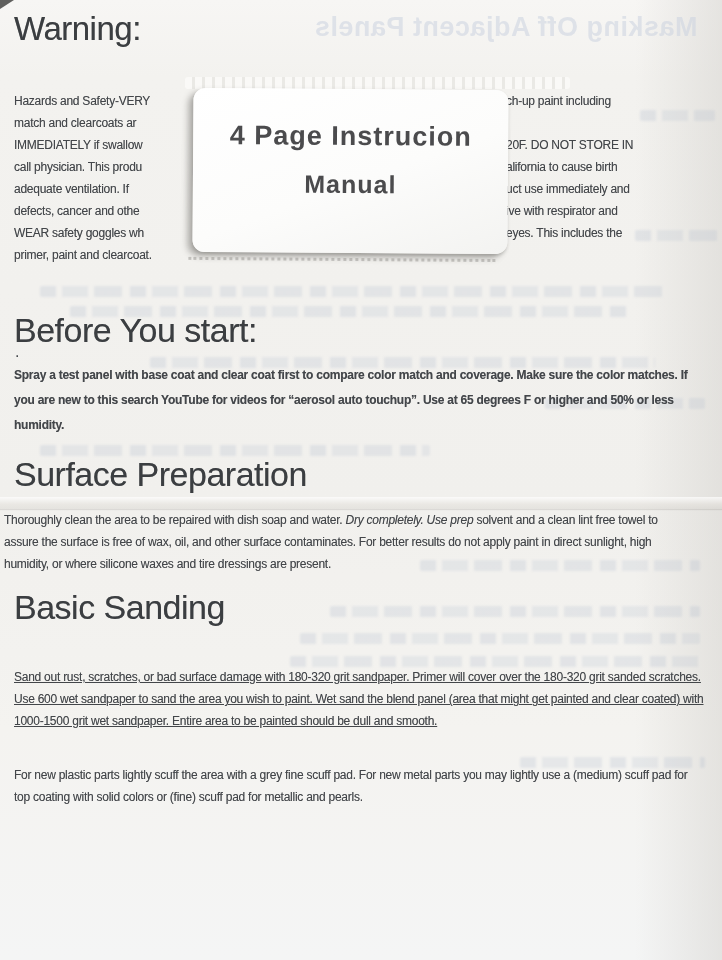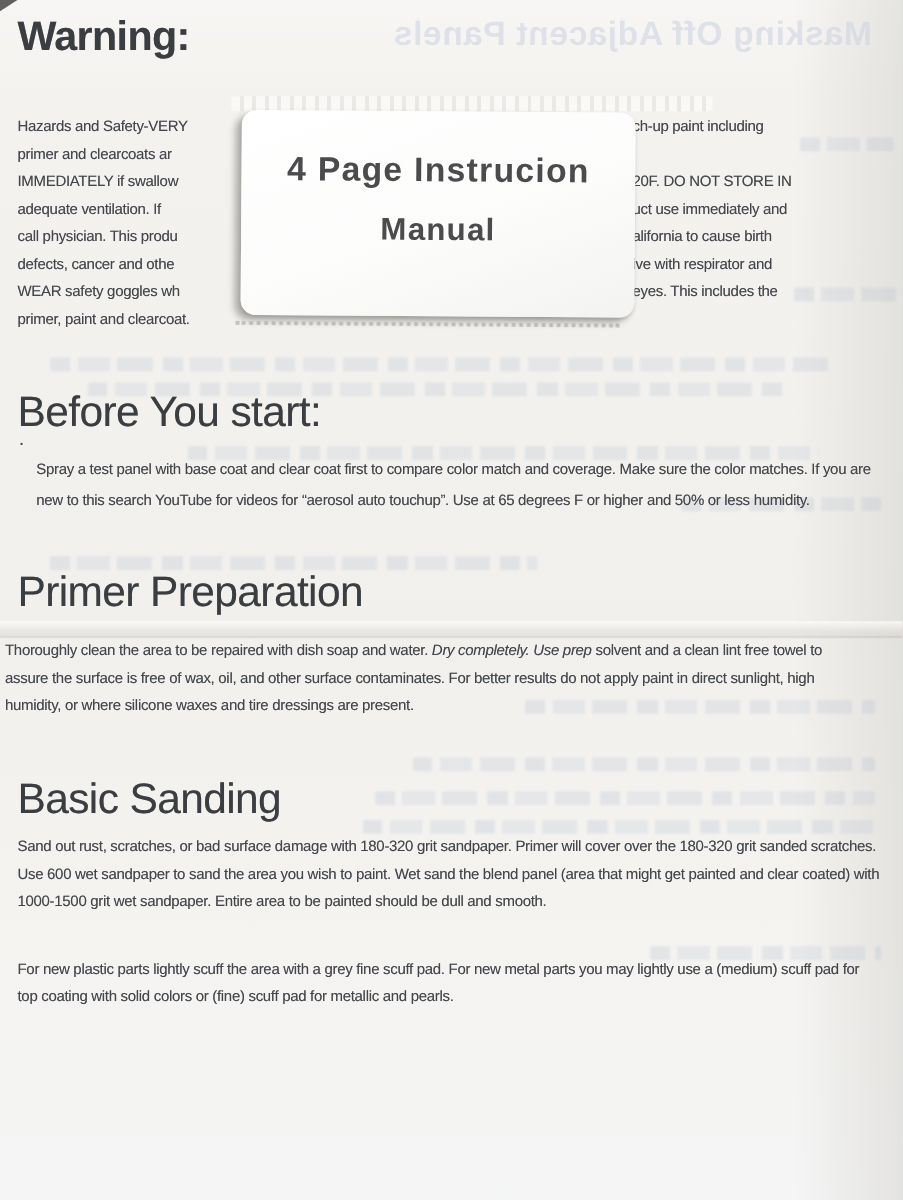--- a/index.html
+++ b/index.html
@@ -15,33 +15,33 @@
   .ghost-title{position:absolute;left:300px;top:12px;width:412px;text-align:center;
     transform:scaleX(-1);font-size:27px;font-weight:700;color:#ccd3e0;opacity:.55;
     filter:blur(.6px);letter-spacing:.5px;}
   .gb{position:absolute;height:11px;opacity:.45;filter:blur(.8px);border-radius:2px;
     background:repeating-linear-gradient(90deg,
       rgba(168,180,200,.5) 0 16px, rgba(168,180,200,0) 16px 22px,
       rgba(168,180,200,.4) 22px 48px, rgba(168,180,200,0) 48px 54px,
       rgba(168,180,200,.45) 54px 82px, rgba(168,180,200,0) 82px 90px);}
   .h{position:absolute;margin:0;font-weight:400;color:#3b3e41;font-size:33px;letter-spacing:-.5px;
     text-shadow:0 0 .5px rgba(60,62,65,.5);}
-  #h-warning{left:14px;top:10px;font-weight:bold;}
+  #h-warning{left:14px;top:10px;}
   #h-before{left:14px;top:311px;font-size:34px;text-align:center;}
   #h-surface{left:14px;top:455px;font-size:34px;}
-  #h-sanding{left:14px;top:620px;font-size:34px;}
+  #h-sanding{left:14px;top:588px;font-size:34px;}
   .para{position:absolute;margin:0;color:#43464a;font-size:12px;line-height:22px;
     letter-spacing:-.25px;text-shadow:0 0 .4px rgba(64,68,72,.45);}
   #warning-para{left:14px;top:90px;width:700px;}
   .wline{position:relative;height:22px;white-space:nowrap;}
   .wr{position:absolute;left:492px;top:0;white-space:nowrap;}
   .dot{position:absolute;left:15px;top:343px;color:#43464a;font-size:16px;}
-  #p-before{left:29px;top:363px;width:682px;line-height:25px;}
+  #p-before{left:14px;top:363px;width:682px;line-height:25px;font-weight:bold;}
   #p-surface{left:4px;top:509px;width:690px;}
-  #p-sand1{left:14px;top:666px;width:696px;}
+  #p-sand1{left:14px;top:666px;width:696px;text-decoration:underline;}
   #p-sand2{left:14px;top:764px;width:682px;}
   .it{font-style:italic;}
   .perf{position:absolute;left:185px;top:77px;width:385px;height:12px;opacity:.8;
     background:repeating-linear-gradient(90deg,#fcfbf9 0 7px,#e9e7e3 7px 10px);
     filter:blur(.4px);border-radius:3px;}
   .sticker{position:absolute;left:193px;top:89px;width:315px;height:164px;
     background:linear-gradient(160deg,#ffffff 0%,#fcfcfb 55%,#f3f3f1 100%);
     border-radius:12px;transform:rotate(.4deg);
     box-shadow:-5px 4px 6px rgba(90,88,84,.45), 0 2px 3px rgba(120,118,114,.25);}
   .sticker::after{content:"";position:absolute;left:-4px;right:12px;bottom:-8px;height:0;
@@ -75,33 +75,33 @@
   <div class="gb" style="left:520px;top:757px;width:185px"></div>
 
   <h1 class="h" id="h-warning">Warning:</h1>
 
   <div class="para" id="warning-para">
     <div class="wline">
       <span>Hazards and Safety-VERY</span>
       <span class="wr">ch-up paint including</span>
     </div>
     <div class="wline">
-      <span>primer and clearcoats ar</span>
+      <span>match and clearcoats ar</span>
     </div>
     <div class="wline">
       <span>IMMEDIATELY if swallow</span>
       <span class="wr">20F. DO NOT STORE IN</span>
     </div>
     <div class="wline">
+      <span>call physician. This produ</span>
+      <span class="wr">alifornia to cause birth</span>
+    </div>
+    <div class="wline">
       <span>adequate ventilation. If</span>
       <span class="wr">uct use immediately and</span>
-    </div>
-    <div class="wline">
-      <span>call physician. This produ</span>
-      <span class="wr">alifornia to cause birth</span>
     </div>
     <div class="wline">
       <span>defects, cancer and othe</span>
       <span class="wr">ive with respirator and</span>
     </div>
     <div class="wline">
       <span>WEAR safety goggles wh</span>
       <span class="wr">eyes. This includes the</span>
     </div>
     <div class="wline">
@@ -114,21 +114,21 @@
 
   <div class="sticker">
     <div class="s1">4 Page Instrucion</div>
     <div class="s2">Manual</div>
   </div>
 
   <h1 class="h" id="h-before">Before You start:</h1>
   <div class="dot">.</div>
   <p class="para" id="p-before">Spray a test panel with base coat and clear coat first to compare color match and coverage. Make sure the color matches.  If you are new to this search YouTube for videos for “aerosol auto touchup”.  Use at 65 degrees F or higher and 50% or less humidity.</p>
 
-  <h1 class="h" id="h-surface">Primer Preparation</h1>
+  <h1 class="h" id="h-surface">Surface Preparation</h1>
   <div class="crease"></div>
   <p class="para" id="p-surface"><span>Thoroughly clean the area to be repaired with dish soap and water.  </span><span class="it">Dry completely. Use prep</span><span> solvent and a clean lint free towel to assure the surface is free of wax, oil, and other surface contaminates. For better results do not apply paint in direct sunlight, high humidity, or where silicone waxes and tire dressings are present.</span></p>
 
   <h1 class="h" id="h-sanding">Basic Sanding</h1>
   <p class="para" id="p-sand1">Sand out rust, scratches, or bad surface damage with 180-320 grit sandpaper. Primer will cover over the 180-320 grit sanded scratches. Use 600 wet sandpaper to sand the area you wish to paint. Wet sand the blend panel (area that might get painted and clear coated) with 1000-1500 grit wet sandpaper. Entire area to be painted should be dull and smooth.</p>
   <p class="para" id="p-sand2">For new plastic parts lightly scuff the area with a grey fine scuff pad. For new metal parts you may lightly use a (medium) scuff pad for top coating with solid colors or (fine) scuff pad for metallic and pearls.</p>
 
 </div>
 
 </body></html>

